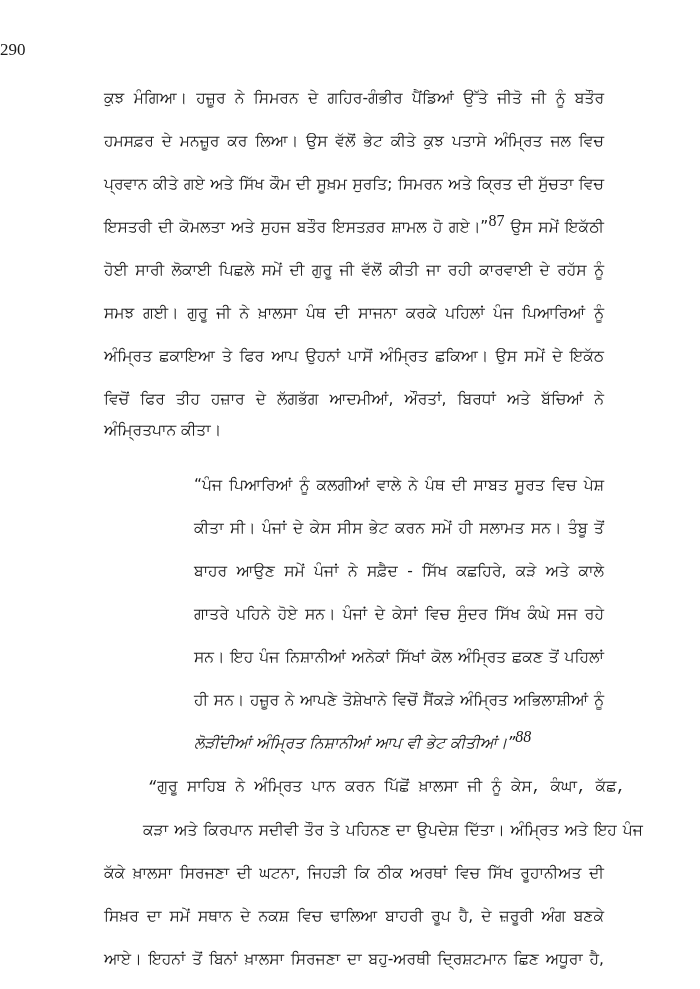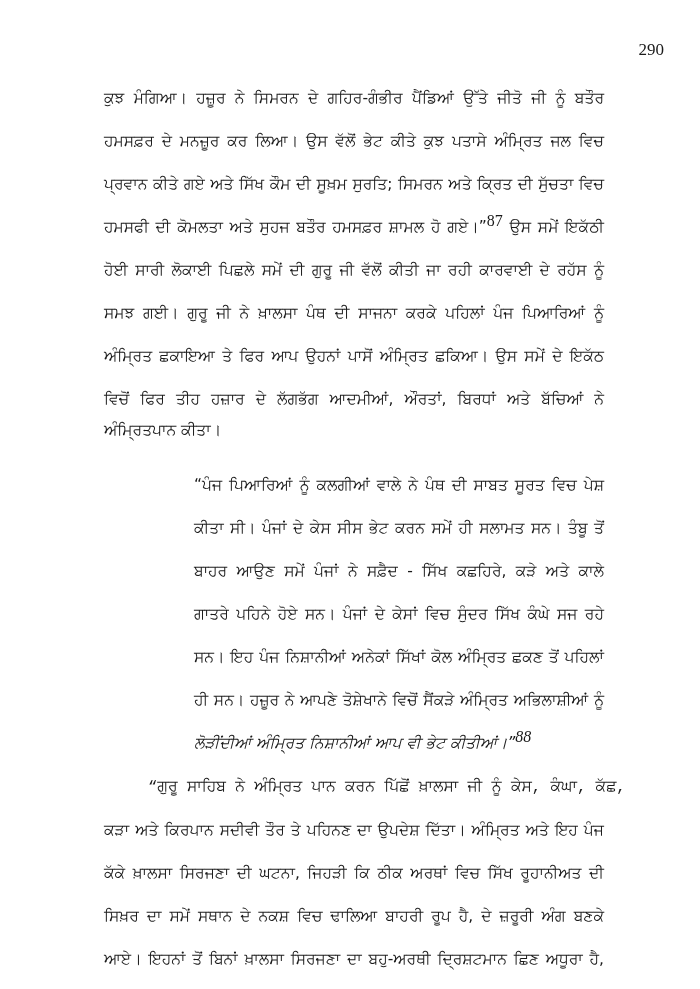--- a/index.html
+++ b/index.html
@@ -12,21 +12,21 @@
       height: 989px;
       position: relative;
       overflow: hidden;
       color: #1a1a1a;
     }
     .page-number {
       position: absolute;
       top: 40px;
       left: 0;
       width: 664px;
-      text-align: right;
+      text-align: left;
       font-family: "Liberation Serif", serif;
       font-size: 17px;
     }
     .line {
       position: absolute;
       font-family: "DejaVu Sans", sans-serif;
       font-size: 15.5px;
       white-space: nowrap;
       line-height: 20px;
     }
@@ -65,39 +65,39 @@
 <body>
 
 <div>
 
   <div class="page-number">290</div>
 
   <div>
     <div class="line body-line" style="top:88px;">ਕੁਝ ਮੰਗਿਆ। ਹਜ਼ੂਰ ਨੇ ਸਿਮਰਨ ਦੇ ਗਹਿਰ-ਗੰਭੀਰ ਪੈਂਡਿਆਂ ਉੱਤੇ ਜੀਤੋ ਜੀ ਨੂੰ ਬਤੌਰ</div>
     <div class="line body-line" style="top:131px;">ਹਮਸਫ਼ਰ ਦੇ ਮਨਜ਼ੂਰ ਕਰ ਲਿਆ। ਉਸ ਵੱਲੋਂ ਭੇਟ ਕੀਤੇ ਕੁਝ ਪਤਾਸੇ ਅੰਮ੍ਰਿਤ ਜਲ ਵਿਚ</div>
     <div class="line body-line" style="top:174px;">ਪ੍ਰਵਾਨ ਕੀਤੇ ਗਏ ਅਤੇ ਸਿੱਖ ਕੌਮ ਦੀ ਸੂਖ਼ਮ ਸੁਰਤਿ; ਸਿਮਰਨ ਅਤੇ ਕ੍ਰਿਤ ਦੀ ਸੁੱਚਤਾ ਵਿਚ</div>
-    <div class="line body-line" style="top:217px;"><span>ਹਮਸਫੀ ਦੀ ਕੋਮਲਤਾ ਅਤੇ ਸੁਹਜ ਬਤੌਰ ਹਮਸਫ਼ਰ ਸ਼ਾਮਲ ਹੋ ਗਏ।”</span><sup>87</sup><span> ਉਸ ਸਮੇਂ ਇਕੱਠੀ</span></div>
+    <div class="line body-line" style="top:217px;"><span>ਇਸਤਰੀ ਦੀ ਕੋਮਲਤਾ ਅਤੇ ਸੁਹਜ ਬਤੌਰ ਇਸਤਰ਼ਰ ਸ਼ਾਮਲ ਹੋ ਗਏ।”</span><sup>87</sup><span> ਉਸ ਸਮੇਂ ਇਕੱਠੀ</span></div>
     <div class="line body-line" style="top:260px;">ਹੋਈ ਸਾਰੀ ਲੋਕਾਈ ਪਿਛਲੇ ਸਮੇਂ ਦੀ ਗੁਰੂ ਜੀ ਵੱਲੋਂ ਕੀਤੀ ਜਾ ਰਹੀ ਕਾਰਵਾਈ ਦੇ ਰਹੱਸ ਨੂੰ</div>
     <div class="line body-line" style="top:303px;">ਸਮਝ ਗਈ। ਗੁਰੂ ਜੀ ਨੇ ਖ਼ਾਲਸਾ ਪੰਥ ਦੀ ਸਾਜਨਾ ਕਰਕੇ ਪਹਿਲਾਂ ਪੰਜ ਪਿਆਰਿਆਂ ਨੂੰ</div>
     <div class="line body-line" style="top:346px;">ਅੰਮ੍ਰਿਤ ਛਕਾਇਆ ਤੇ ਫਿਰ ਆਪ ਉਹਨਾਂ ਪਾਸੋਂ ਅੰਮ੍ਰਿਤ ਛਕਿਆ। ਉਸ ਸਮੇਂ ਦੇ ਇਕੱਠ</div>
     <div class="line body-line" style="top:389px;">ਵਿਚੋਂ ਫਿਰ ਤੀਹ ਹਜ਼ਾਰ ਦੇ ਲੱਗਭੱਗ ਆਦਮੀਆਂ, ਔਰਤਾਂ, ਬਿਰਧਾਂ ਅਤੇ ਬੱਚਿਆਂ ਨੇ</div>
     <div class="line body-line last" style="top:420px;">ਅੰਮ੍ਰਿਤਪਾਨ ਕੀਤਾ।</div>
   </div>
 
   <div>
     <div class="line quote-line" style="top:475px;">“ਪੰਜ ਪਿਆਰਿਆਂ ਨੂੰ ਕਲਗੀਆਂ ਵਾਲੇ ਨੇ ਪੰਥ ਦੀ ਸਾਬਤ ਸੂਰਤ ਵਿਚ ਪੇਸ਼</div>
     <div class="line quote-line" style="top:518px;">ਕੀਤਾ ਸੀ। ਪੰਜਾਂ ਦੇ ਕੇਸ ਸੀਸ ਭੇਟ ਕਰਨ ਸਮੇਂ ਹੀ ਸਲਾਮਤ ਸਨ। ਤੰਬੂ ਤੋਂ</div>
     <div class="line quote-line" style="top:561px;">ਬਾਹਰ ਆਉਣ ਸਮੇਂ ਪੰਜਾਂ ਨੇ ਸਫ਼ੈਦ - ਸਿੱਖ ਕਛਹਿਰੇ, ਕੜੇ ਅਤੇ ਕਾਲੇ</div>
     <div class="line quote-line" style="top:604px;">ਗਾਤਰੇ ਪਹਿਨੇ ਹੋਏ ਸਨ। ਪੰਜਾਂ ਦੇ ਕੇਸਾਂ ਵਿਚ ਸੁੰਦਰ ਸਿੱਖ ਕੰਘੇ ਸਜ ਰਹੇ</div>
     <div class="line quote-line" style="top:647px;">ਸਨ। ਇਹ ਪੰਜ ਨਿਸ਼ਾਨੀਆਂ ਅਨੇਕਾਂ ਸਿੱਖਾਂ ਕੋਲ ਅੰਮ੍ਰਿਤ ਛਕਣ ਤੋਂ ਪਹਿਲਾਂ</div>
     <div class="line quote-line" style="top:690px;">ਹੀ ਸਨ। ਹਜ਼ੂਰ ਨੇ ਆਪਣੇ ਤੋਸ਼ੇਖਾਨੇ ਵਿਚੋਂ ਸੈਂਕੜੇ ਅੰਮ੍ਰਿਤ ਅਭਿਲਾਸ਼ੀਆਂ ਨੂੰ</div>
     <div class="line quote-line last" style="top:733px;font-style:italic;"><span>ਲੋੜੀਂਦੀਆਂ ਅੰਮ੍ਰਿਤ ਨਿਸ਼ਾਨੀਆਂ ਆਪ ਵੀ ਭੇਟ ਕੀਤੀਆਂ।”</span><sup>88</sup></div>
   </div>
 
   <div>
     <div class="line indent-line" style="top:777px;font-family:Liberation Mono, monospace;">“ਗੁਰੂ ਸਾਹਿਬ ਨੇ ਅੰਮ੍ਰਿਤ ਪਾਨ ਕਰਨ ਪਿੱਛੋਂ ਖ਼ਾਲਸਾ ਜੀ ਨੂੰ ਕੇਸ, ਕੰਘਾ, ਕੱਛ,</div>
-    <div class="line body-line" style="top:820px;">ਕੜਾ ਅਤੇ ਕਿਰਪਾਨ ਸਦੀਵੀ ਤੌਰ ਤੇ ਪਹਿਨਣ ਦਾ ਉਪਦੇਸ਼ ਦਿੱਤਾ। ਅੰਮ੍ਰਿਤ ਅਤੇ ਇਹ ਪੰਜ</div>
+    <div class="line body-line" style="top:820px;margin-left:39px;">ਕੜਾ ਅਤੇ ਕਿਰਪਾਨ ਸਦੀਵੀ ਤੌਰ ਤੇ ਪਹਿਨਣ ਦਾ ਉਪਦੇਸ਼ ਦਿੱਤਾ। ਅੰਮ੍ਰਿਤ ਅਤੇ ਇਹ ਪੰਜ</div>
     <div class="line body-line" style="top:863px;">ਕੱਕੇ ਖ਼ਾਲਸਾ ਸਿਰਜਣਾ ਦੀ ਘਟਨਾ, ਜਿਹੜੀ ਕਿ ਠੀਕ ਅਰਥਾਂ ਵਿਚ ਸਿੱਖ ਰੂਹਾਨੀਅਤ ਦੀ</div>
     <div class="line body-line" style="top:906px;">ਸਿਖ਼ਰ ਦਾ ਸਮੇਂ ਸਥਾਨ ਦੇ ਨਕਸ਼ ਵਿਚ ਢਾਲਿਆ ਬਾਹਰੀ ਰੂਪ ਹੈ, ਦੇ ਜ਼ਰੂਰੀ ਅੰਗ ਬਣਕੇ</div>
     <div class="line body-line" style="top:949px;">ਆਏ। ਇਹਨਾਂ ਤੋਂ ਬਿਨਾਂ ਖ਼ਾਲਸਾ ਸਿਰਜਣਾ ਦਾ ਬਹੁ-ਅਰਥੀ ਦ੍ਰਿਸ਼ਟਮਾਨ ਛਿਣ ਅਧੂਰਾ ਹੈ,</div>
   </div>
 
 </div>
 
 </body></html>

